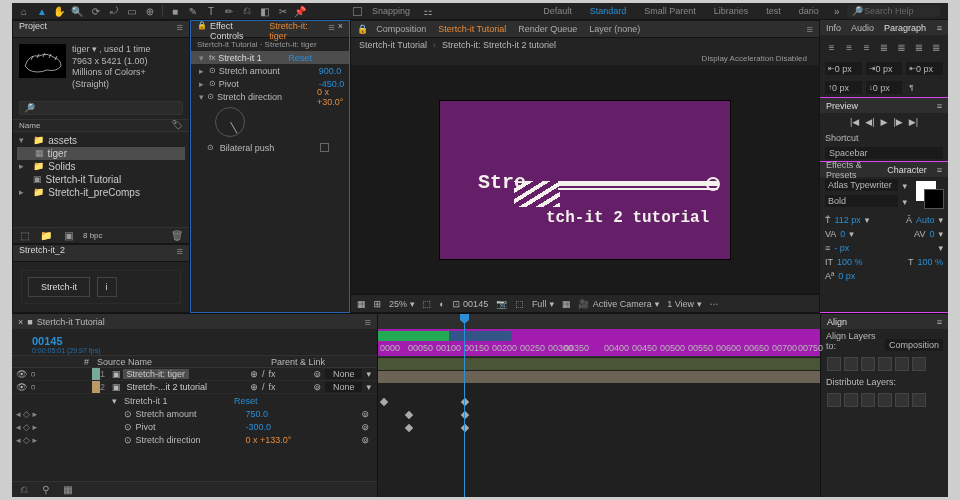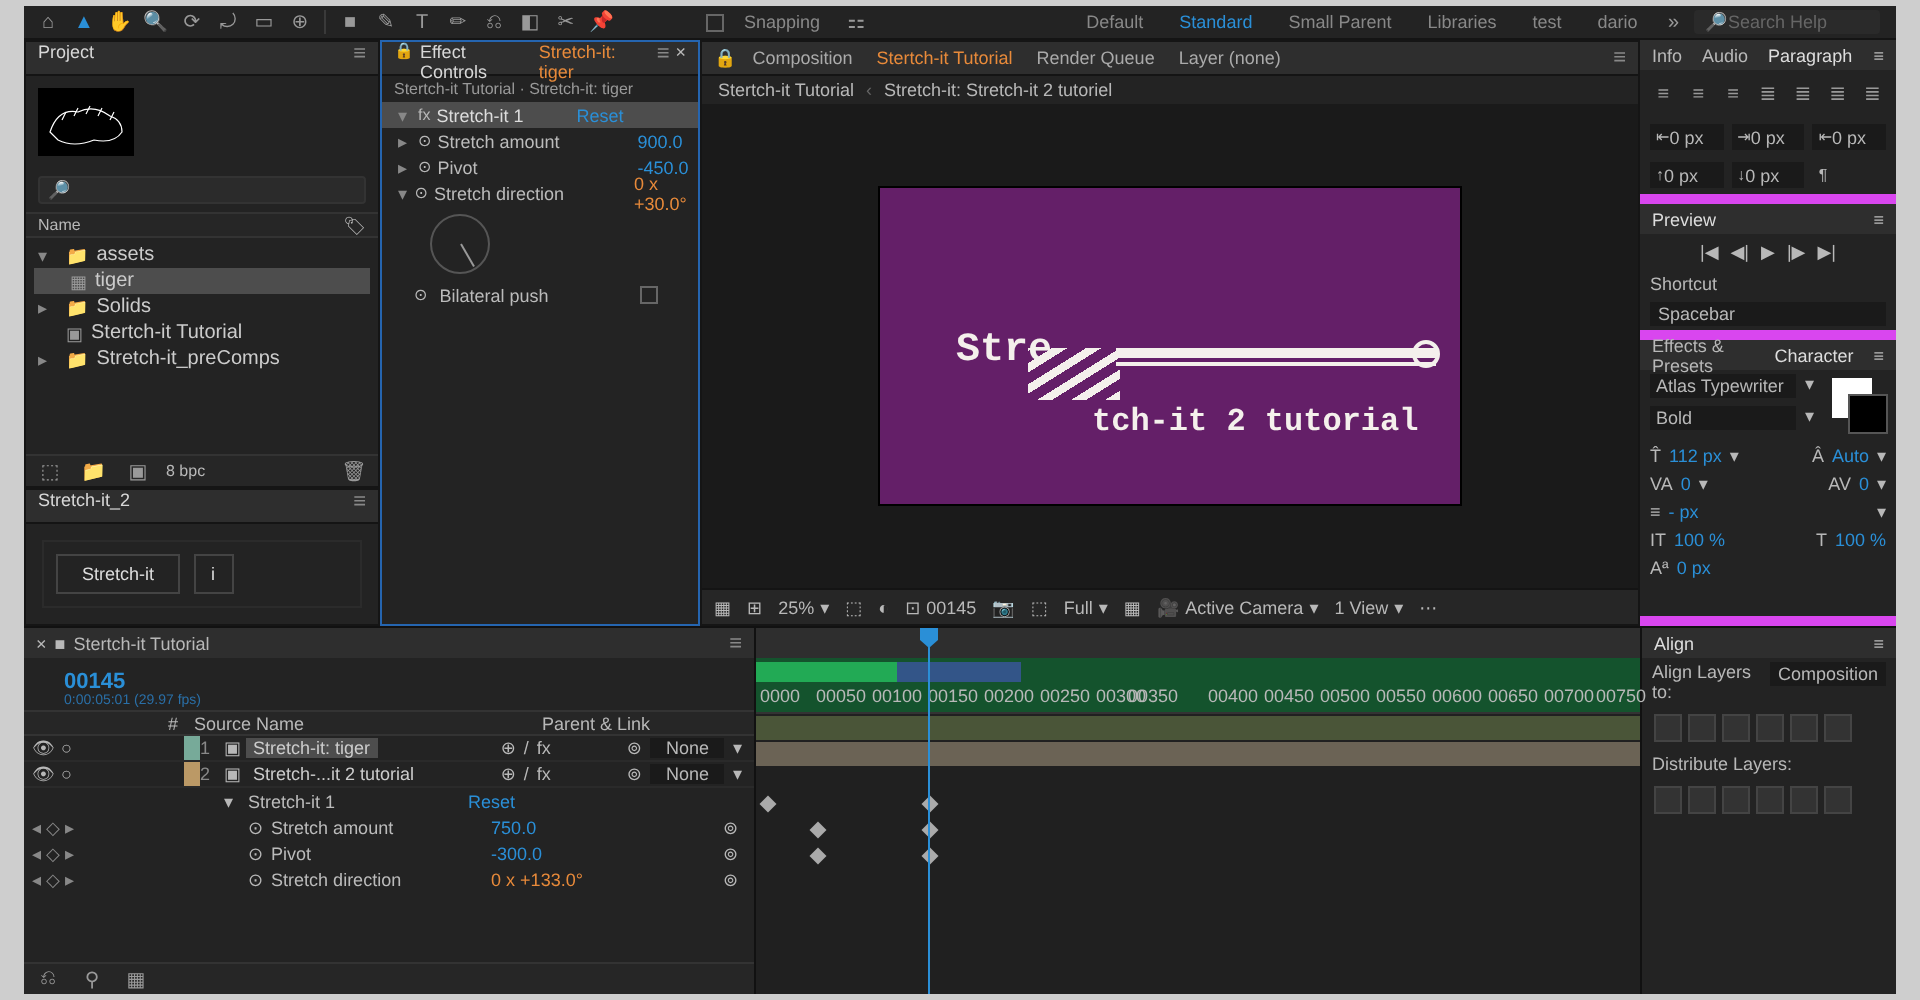--- a/index.html
+++ b/index.html
@@ -53,29 +53,29 @@
 .breadcrumb{height:14px;display:flex;align-items:center;padding:0 8px;gap:6px;font-size:8px;color:#2a8fd7}
 .breadcrumb .sep{color:#666}
 .comp-msg{text-align:right;padding:2px 12px;font-size:8px;color:#999}
 .viewer{flex:1;background:#1a1a1a;display:flex;align-items:center;justify-content:center;position:relative}
 .stage{width:290px;height:158px;background:#641f68;position:relative;box-shadow:0 0 0 1px #000}
 .stage .txt{position:absolute;color:#f4f0ec;font-family:"Courier New",monospace;font-weight:bold}
 .viewer-foot{height:18px;background:#262626;border-top:1px solid #141414;display:flex;align-items:center;padding:0 6px;gap:8px;font-size:8px;color:#aaa}
 .vf-item{display:flex;align-items:center;gap:3px}
 
 .col-right{width:128px;display:flex;flex-direction:column}
-.r-panel{background:#232323;border-bottom:5px solid #d946ef}
+.r-panel{background:#232323;border-bottom:1px solid #d946ef}
 .r-tabs{display:flex;height:15px;background:#2e2e2e;align-items:center;gap:10px;padding:0 6px;font-size:8px;color:#999}
 .r-tabs .on{color:#ddd}
 .para-row{display:flex;gap:4px;padding:3px 5px}
 .para-box{flex:1;background:#1a1a1a;height:13px;display:flex;align-items:center;padding:0 3px;font-size:8px}
 .char-swatch{display:flex;gap:2px;padding:4px}
 .swatch{width:20px;height:20px;background:#fff}
 .swatch.bl{background:#000}
-.char-row{display:flex;align-items:flex-start;gap:4px;padding:2px 5px;font-size:8px}
+.char-row{display:flex;align-items:flex-end;gap:4px;padding:2px 5px;font-size:8px}
 .num-blue{color:#2a8fd7}
 .preview-ctrls{display:flex;justify-content:center;gap:6px;padding:4px 0;font-size:9px}
 
 .timeline{height:208px;background:#232323;border-top:1px solid #111;display:flex}
 .tl-left{width:366px;border-right:1px solid #111;display:flex;flex-direction:column}
 .tl-head{height:15px;background:#2e2e2e;display:flex;align-items:center;padding:0 6px}
 .tl-time{height:26px;padding:6px 20px}
 .tl-time .tc{color:#2a8fd7;font-size:11px;font-weight:bold}
 .tl-time .sub{color:#2a6fa7;font-size:7px}
 .tl-cols{height:13px;background:#262626;border-top:1px solid #333;border-bottom:1px solid #333;display:flex;align-items:center;padding:0 4px;gap:8px;font-size:8px}
@@ -84,21 +84,21 @@
 .layer-row.sel .layer-name{background:#4d4d4d}
 .layer-cell-a{width:80px;display:flex;gap:3px;padding-left:4px}
 .layer-num{width:10px;color:#888}
 .layer-name{padding:0 4px;color:#ccc}
 .layer-switches{display:flex;gap:4px;margin-left:auto;padding-right:6px;color:#888}
 .prop-row{height:13px;display:flex;align-items:center;padding-left:100px;font-size:9px}
 .prop-label{width:110px;color:#bbb}
 .prop-val{color:#2a8fd7}
 .prop-val.orange{color:#e88a3a}
 .tl-right{flex:1;display:flex;flex-direction:column;position:relative}
-.ruler{height:28px;background:#14532d;border-bottom:1px solid #333;position:relative;font-size:7px;color:#888}
+.ruler{height:28px;background:#a21caf;border-bottom:1px solid #333;position:relative;font-size:7px;color:#888}
 .ruler .tick{position:absolute;top:14px}
 .playhead{position:absolute;top:0;bottom:0;width:1px;background:#2a8fd7;left:86px}
 .playhead::before{content:"";position:absolute;top:0;left:-4px;width:9px;height:10px;background:#2a8fd7;clip-path:polygon(0 0,100% 0,100% 60%,50% 100%,0 60%)}
 .track-area{flex:1;position:relative;background:#202020}
 .bar{position:absolute;height:12px}
 .bar1{top:1px;left:0;right:0;background:#4a5538}
 .bar2{top:14px;left:0;right:0;background:#6b6355}
 .kf{position:absolute;width:6px;height:6px;background:#aaa;transform:rotate(45deg)}
 .align-pan{width:128px;border-left:1px solid #111;background:#232323}
 .align-row{display:flex;gap:3px;padding:4px 6px}
@@ -157,20 +157,25 @@
         </div>
         <div class="proj-info">
           <div class="thumb">
             <svg viewBox="0 0 44 30">
                 <g stroke="#fff" stroke-width="0.6" fill="none">
                   <path d="M4 20 Q8 8 18 10 Q26 6 34 12 Q40 14 40 20 Q36 26 26 24 Q16 28 8 24 Z"></path>
                   <path d="M10 14 L12 10 M16 12 L18 8 M22 11 L24 7 M28 12 L30 8 M34 14 L36 10"></path>
                 </g>
               </svg>
           </div>
+          <div class="proj-meta">
+            <div>tiger ▾ , used 1 time</div>
+            <div>7963 x 5421 (1.00)</div>
+            <div>Millions of Colors+ (Straight)</div>
+          </div>
         </div>
         <div class="proj-search">🔎</div>
         <div style="height:13px;background:#262626;border-top:1px solid #333;border-bottom:1px solid #333;display:flex;align-items:center;padding:0 6px;justify-content:space-between">
           <span style="font-size:8px">Name</span>
           <span>🏷</span>
         </div>
         <div class="tree">
           <div class="tree-row">
               <span class="twirl">▾</span>
               <span class="folder-ico">📁</span>
@@ -266,20 +271,21 @@
           <span class="comp-tab on">Stertch-it Tutorial</span>
           <span class="comp-tab">Render Queue</span>
           <span class="comp-tab">Layer (none)</span>
           <span class="panel-menu" style="margin-left:auto">≡</span>
         </div>
         <div class="breadcrumb">
           <span>Stertch-it Tutorial</span>
           <span class="sep">‹</span>
           <span>Stretch-it: Stretch-it 2 tutoriel</span>
         </div>
+        <div class="comp-msg">Display Acceleration Disabled</div>
         <div class="viewer">
           <div style="position:absolute;right:130px;top:74px;color:#666">✦</div>
           <div class="stage">
             <span class="txt" style="left:38px;top:70px;font-size:20px">Stre</span>
             <div style="position:absolute;left:74px;top:80px;width:200px;height:38px">
               <div style="position:absolute;left:0;top:0;width:46px;height:26px;background:repeating-linear-gradient(-32deg,#f4f0ec 0 4px,transparent 4px 9px)"></div>
               <div style="position:absolute;left:44px;top:0;width:160px;height:5px;background:#f4f0ec"></div>
               <div style="position:absolute;left:44px;top:7px;width:160px;height:2px;background:#f4f0ec"></div>
               <div style="position:absolute;right:-6px;top:-4px;width:14px;height:14px;border:2px solid #f4f0ec;border-radius:50%"></div>
             </div>

